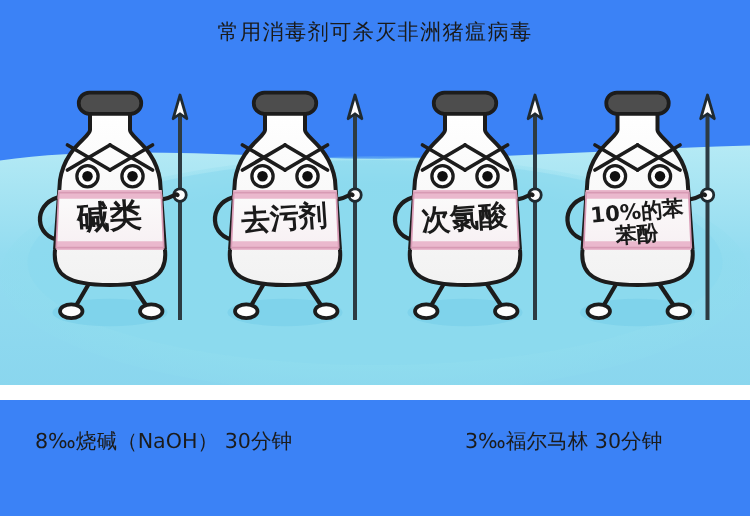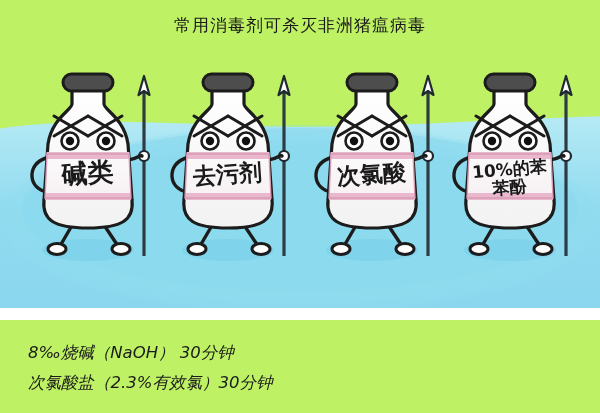--- a/index.html
+++ b/index.html
@@ -7,21 +7,21 @@
     padding: 0;
     background: #ffffff;
   }
   body {
     font-family: "Liberation Sans", "DejaVu Sans", sans-serif;
   }
   #poster {
     position: relative;
     width: 600px;
     height: 413px;
-    background: #bef264;
+    background: #3b82f6;
     overflow: hidden;
   }
   #title {
     position: absolute;
     top: 14px;
     left: 0;
     width: 600px;
     text-align: center;
     font-size: 17px;
     letter-spacing: 1px;
@@ -43,21 +43,20 @@
     width: 600px;
     height: 77px;
   }
   .cap-col {
     position: absolute;
     font-size: 16.5px;
     color: #1b1b1b;
     font-family: "DejaVu Sans", "Liberation Sans", sans-serif;
     line-height: 30px;
     white-space: nowrap;
-    font-style: italic;
   }
   .cap-col.left  { left: 28px;  top: 2px; }
   .cap-col.right { left: 372px; top: 2px; }
   .cap-line { display: block; }
   .cap-line.faded { opacity: 0.82; }
 </style>
 </head>
 <body>
 
 <div id="poster">
@@ -281,19 +280,19 @@
         <circle cx="70" cy="81" r="4.2" fill="#111111"></circle>
         <text x="52" y="115" text-anchor="middle" font-family="DejaVu Sans, Liberation Sans, sans-serif" font-size="17" font-weight="bold" fill="#1a1a1a" transform="rotate(-5 52 115)">10%的苯</text>
         <text x="52" y="133" text-anchor="middle" font-family="DejaVu Sans, Liberation Sans, sans-serif" font-size="17" font-weight="bold" fill="#1a1a1a" transform="rotate(-5 52 133)">苯酚</text>
       </g>
     </svg>
   </div>
 
   <div id="captions">
     <div class="cap-col left">
       <span class="cap-line">8‰烧碱（NaOH） 30分钟</span>
-      <span class="cap-line">次氯酸盐（2.3%有效氯）30分钟</span>
     </div>
     <div class="cap-col right">
+      <span class="cap-line">3‰福尔马林 30分钟</span>
     </div>
   </div>
 
 </div>
 
 </body></html>

